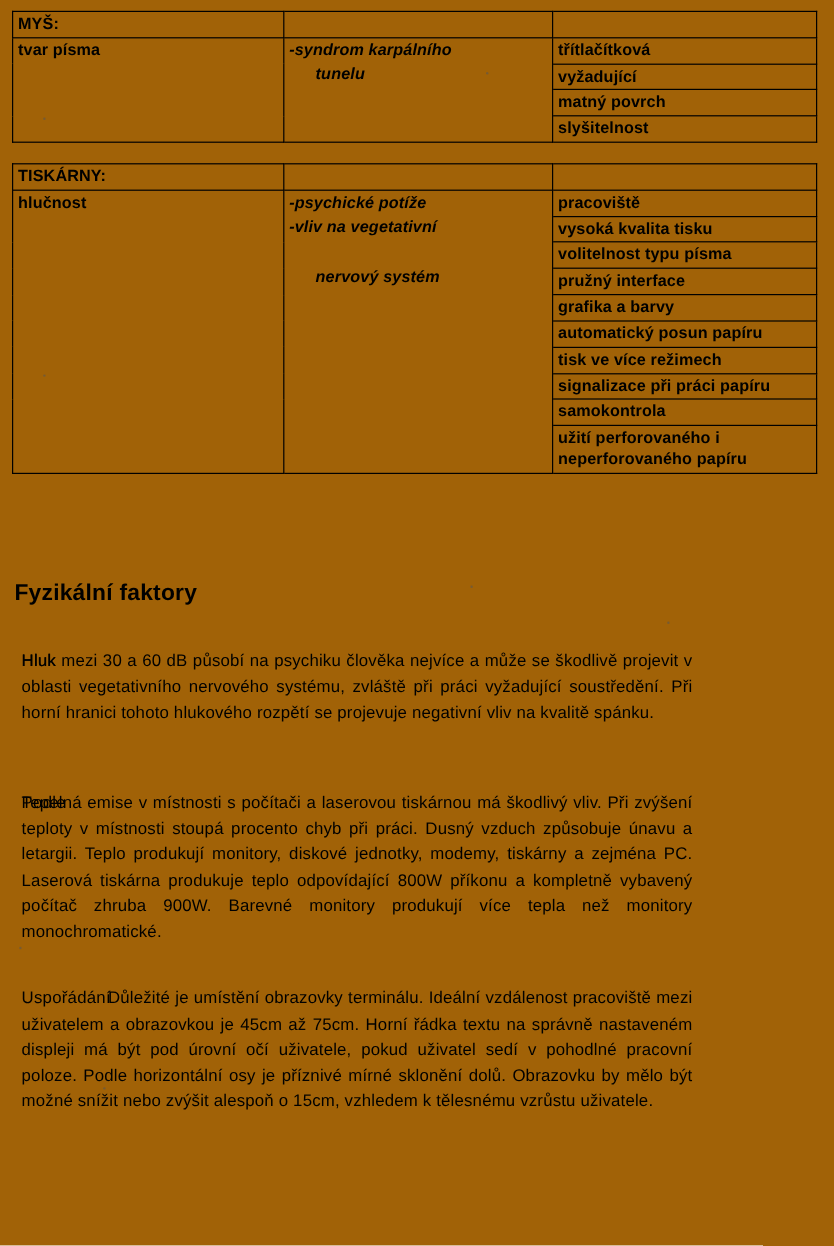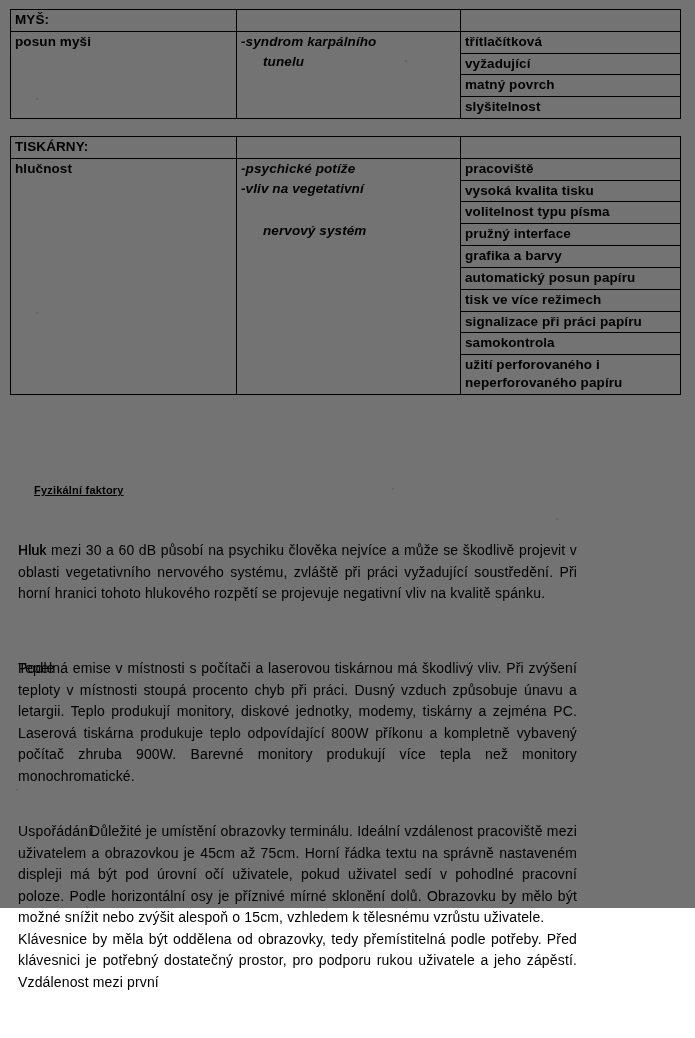--- a/index.html
+++ b/index.html
@@ -14,22 +14,22 @@
     position: relative;
     font-family: "Liberation Sans", sans-serif;
     color: #000000;
     overflow: hidden;
     -webkit-font-smoothing: none;
   }
 
   .page {
     position: relative;
     width: 695px;
-    height: 908px;
-    background: #737373;
+    height: 1038px;
+    background: #a16207;
   }
 
   
   .doc-table {
     position: absolute;
     border-collapse: collapse;
     table-layout: fixed;
     font-size: 13.5px;
     line-height: 1.32;
   }
@@ -70,25 +70,24 @@
   #table-printers {
     left: 10px;
     top: 136px;
     width: 643px;
     border-radius: 10px;
   }
 
   
   .section-heading {
     position: absolute;
-    left: 34px;
-    font-size: 11px;
+    left: 12px;
+    font-size: 19px;
     font-weight: 700;
     letter-spacing: 0.2px;
-    text-decoration: underline;
   }
 
   .para-block {
     position: absolute;
     left: 18px;
     width: 640px;
     font-size: 14px;
     line-height: 21.5px;
   }
   .para-label {
@@ -126,21 +125,21 @@
 <div class="page">
 
   <table class="doc-table" id="table-mouse">
     <tbody>
       <tr>
         <td class="col-a cat-cell">MYŠ:</td>
         <td class="col-b"></td>
         <td class="col-c"></td>
       </tr>
       <tr>
-        <td class="col-a" rowspan="4">posun myši</td>
+        <td class="col-a" rowspan="4">tvar písma</td>
         <td class="col-b" rowspan="4">
           <span class="hang">-syndrom karpálního</span>
           <span class="hang" style="padding-left:22px;text-indent:0;">tunelu</span>
         </td>
         <td class="col-c feature-cell">třítlačítková</td>
       </tr>
       <tr>
         <td class="col-c feature-cell">vyžadující</td>
       </tr>
       <tr>
@@ -211,21 +210,20 @@
     <div class="para-label">Podle</div>
     <div class="para-body">
       <p>Tepelná emise v místnosti s počítači a laserovou tiskárnou má škodlivý vliv. Při zvýšení teploty v místnosti stoupá procento chyb při práci. Dusný vzduch způsobuje únavu a letargii. Teplo produkují monitory, diskové jednotky, modemy, tiskárny a zejména PC. Laserová tiskárna produkuje teplo odpovídající 800W příkonu a kompletně vybavený počítač zhruba 900W. Barevné monitory produkují více tepla než monitory monochromatické.</p>
     </div>
   </div>
 
   <div class="para-block" style="top:821px;">
     <div class="para-label">Uspořádání</div>
     <div class="para-body">
       <p class="indent-first">Důležité je umístění obrazovky terminálu. Ideální vzdálenost pracoviště mezi uživatelem a obrazovkou je 45cm až 75cm. Horní řádka textu na správně nastaveném displeji má být pod úrovní očí uživatele, pokud uživatel sedí v pohodlné pracovní poloze. Podle horizontální osy je příznivé mírné sklonění dolů. Obrazovku by mělo být možné snížit nebo zvýšit alespoň o 15cm, vzhledem k tělesnému vzrůstu uživatele.</p>
-      <p>Klávesnice by měla být oddělena od obrazovky, tedy přemístitelná podle potřeby. Před klávesnici je potřebný  dostatečný prostor, pro podporu rukou uživatele a jeho zápěstí. Vzdálenost mezi první</p>
     </div>
   </div>
 
   <span class="speck" style="left:36px;top:98px;width:2px;height:2px;"></span>
   <span class="speck" style="left:405px;top:60px;width:2px;height:2px;"></span>
   <span class="speck" style="left:36px;top:312px;width:2px;height:2px;"></span>
   <span class="speck" style="left:392px;top:488px;width:2px;height:2px;"></span>
   <span class="speck" style="left:556px;top:518px;width:2px;height:2px;"></span>
   <span class="speck" style="left:68px;top:570px;width:2px;height:2px;"></span>
   <span class="speck" style="left:16px;top:789px;width:2px;height:2px;"></span>

